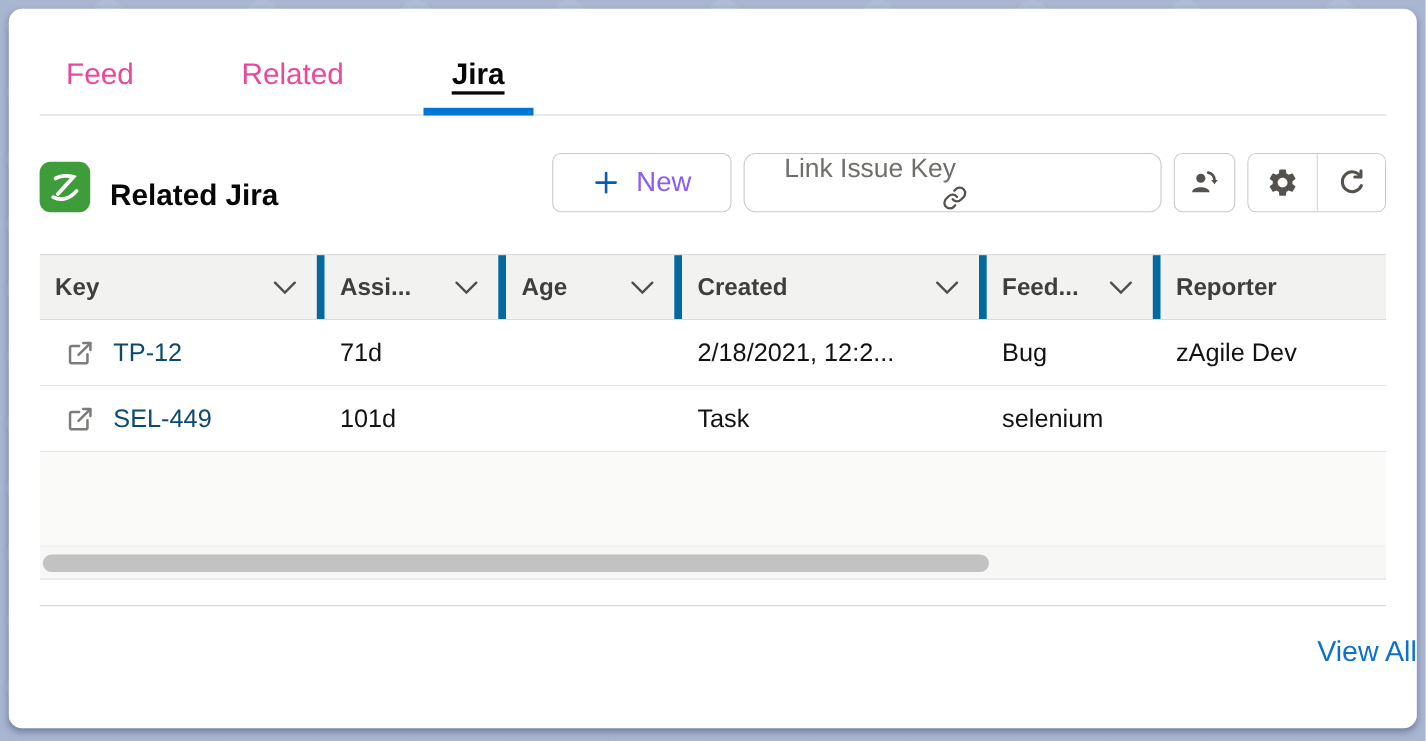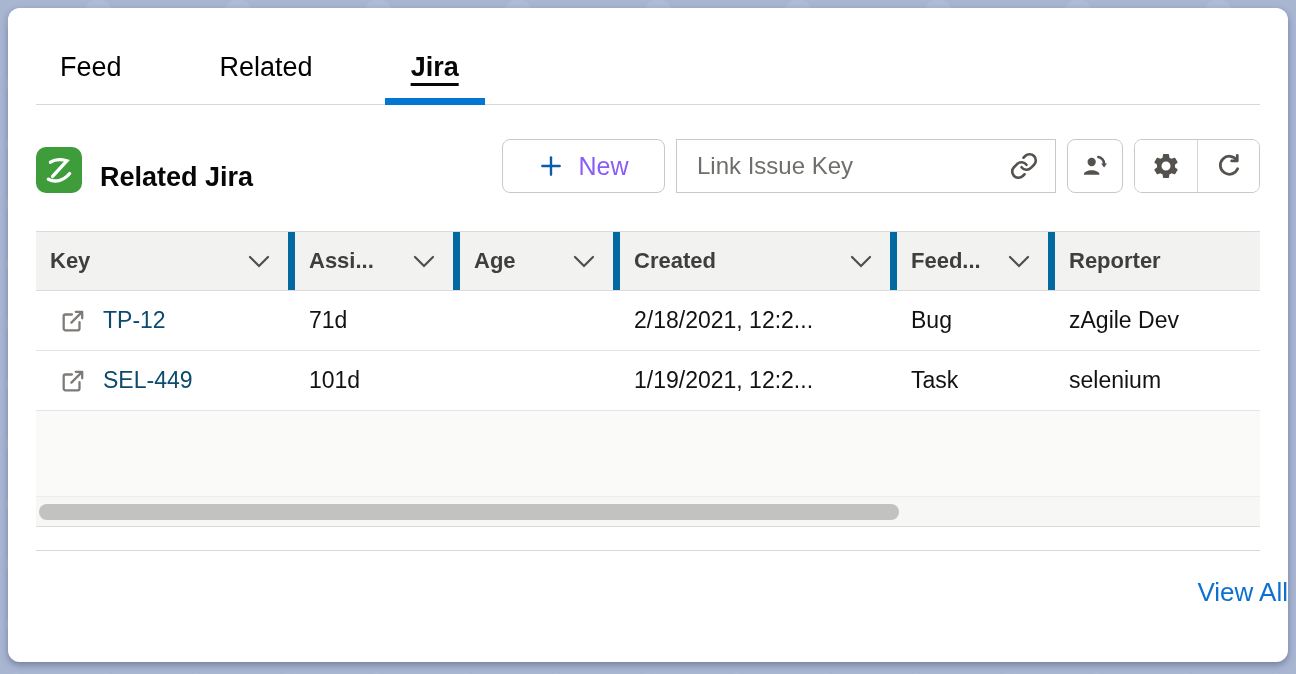--- a/index.html
+++ b/index.html
@@ -15,21 +15,21 @@
   .card {
     position:absolute; left:8px; top:8px; width:1280px; height:654px;
     background:#ffffff; border-radius:12px;
     box-shadow:0 3px 7px rgba(42,60,96,0.45), 0 0 0 1px rgba(255,255,255,0.35) inset;
     overflow:hidden;
   }
 
   
   .tab-rail { position:relative; height:97px; display:flex; align-items:flex-end; padding:0 28px 0 52px; }
   .tab-rail::after { content:""; position:absolute; left:28px; right:28px; bottom:0; height:1px; background:#d8d8d8; }
-  .tab { position:relative; font-size:27px; color:#000000; padding-bottom:22px; margin-right:98px; cursor:pointer; z-index:1; }
+  .tab { position:relative; font-size:27px; color:#ec4899; padding-bottom:22px; margin-right:98px; cursor:pointer; z-index:1; }
   .tab.active { font-weight:700; color:#080707; text-decoration:underline; text-decoration-thickness:3px; text-underline-offset:7px; }
   .tab.active::after {
     content:""; position:absolute; left:50%; transform:translateX(-50%);
     bottom:0; width:100px; height:7px; background:#0176d3;
   }
 
   
   .panel-header { display:flex; align-items:flex-end; padding:0 28px; margin-top:34px; height:54px; }
   .app-logo {
     width:46px; height:46px; border-radius:10px; background:#3e9c3a;
@@ -37,22 +37,22 @@
   }
   .panel-title { font-size:27px; font-weight:700; color:#080707; margin-left:18px; }
   .header-actions { margin-left:auto; display:flex; align-items:stretch; gap:11px; height:54px; }
   .btn {
     background:#fff; border:1px solid #c9c9c7; border-radius:8px;
     display:flex; align-items:center; justify-content:center; cursor:pointer;
   }
   .btn-new { width:163px; gap:14px; }
   .btn-new span { color:#8b5cf6; font-size:25px; }
   .link-box {
-    width:380px; border:1px solid #c9c9c7; border-radius:0;
-    display:flex; align-items:center; padding:0 16px 0 20px;
+    width:380px; border:1px solid #c9c9c7; border-radius:11px;
+    display:flex; align-items:center; padding:0 16px 0 20px;flex-direction:column;
   }
   .link-box input {
     border:none; outline:none; flex:1; font-size:24px; color:#3e3e3c; min-width:0;
     font-family:"Liberation Sans", sans-serif;
   }
   .link-box input::placeholder { color:#706e6b; opacity:1; }
   .icon-btn { width:56px; }
   .btn-group { display:flex; border:1px solid #c9c9c7; border-radius:8px; overflow:hidden; }
   .btn-group .cell { width:62px; display:flex; align-items:center; justify-content:center; cursor:pointer; background:#fff; }
   .btn-group .cell + .cell { border-left:1px solid #d8d6d4; }
@@ -203,21 +203,20 @@
       <div class="td td-key">
         <svg width="26" height="26" viewBox="0 0 24 24" fill="none" stroke="#7d7a77" stroke-width="2.1" stroke-linecap="round" stroke-linejoin="round">
           <path d="M18 13v6a1.6 1.6 0 0 1-1.6 1.6H5A1.6 1.6 0 0 1 3.4 19V7.6A1.6 1.6 0 0 1 5 6h6"></path>
           <polyline points="14.5,3.5 20.5,3.5 20.5,9.5"></polyline>
             <line x1="10.5" y1="13.5" x2="20.2" y2="3.8"></line>
         </svg>
         <a>SEL-449</a>
       </div>
       <div class="td">101d</div>
       <div class="td"></div>
-      <div class="td">1/19/2021, 12:2...</div>
       <div class="td">Task</div>
       <div class="td">selenium</div>
     </div>
 
     <div class="empty-zone"></div>
 
     <div class="hscroll">
       <div class="hscroll-thumb"></div>
     </div>
   </div>

